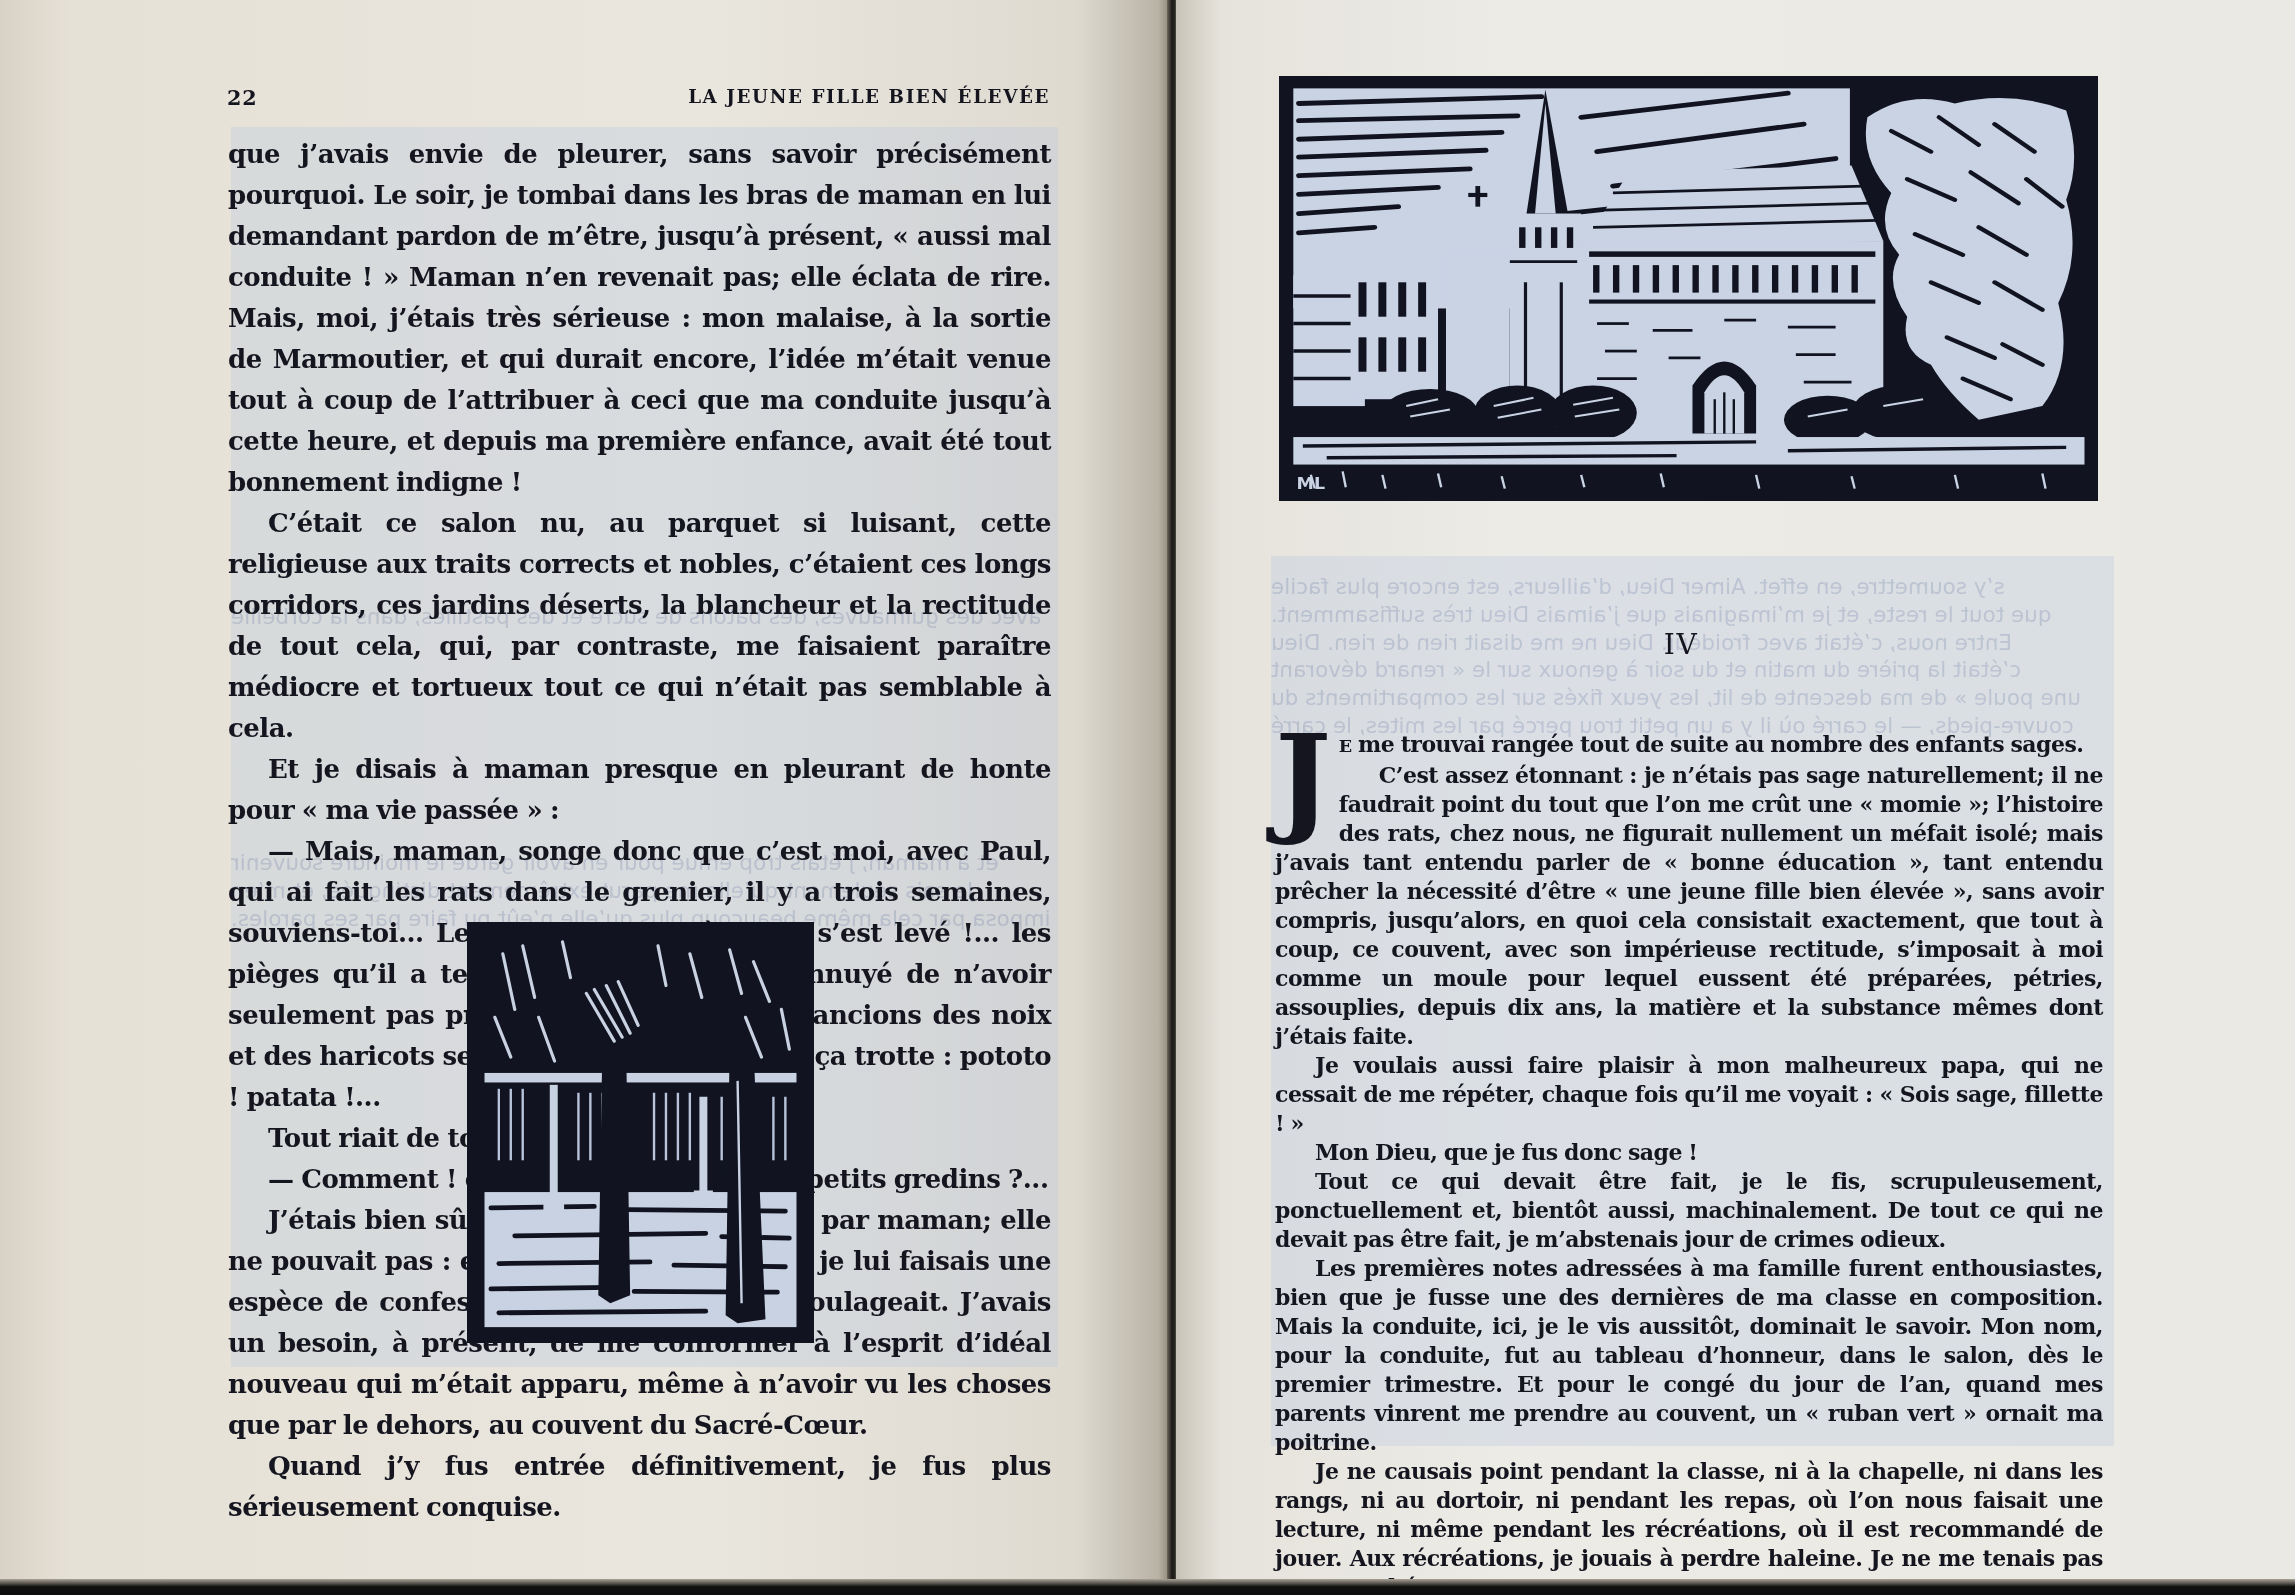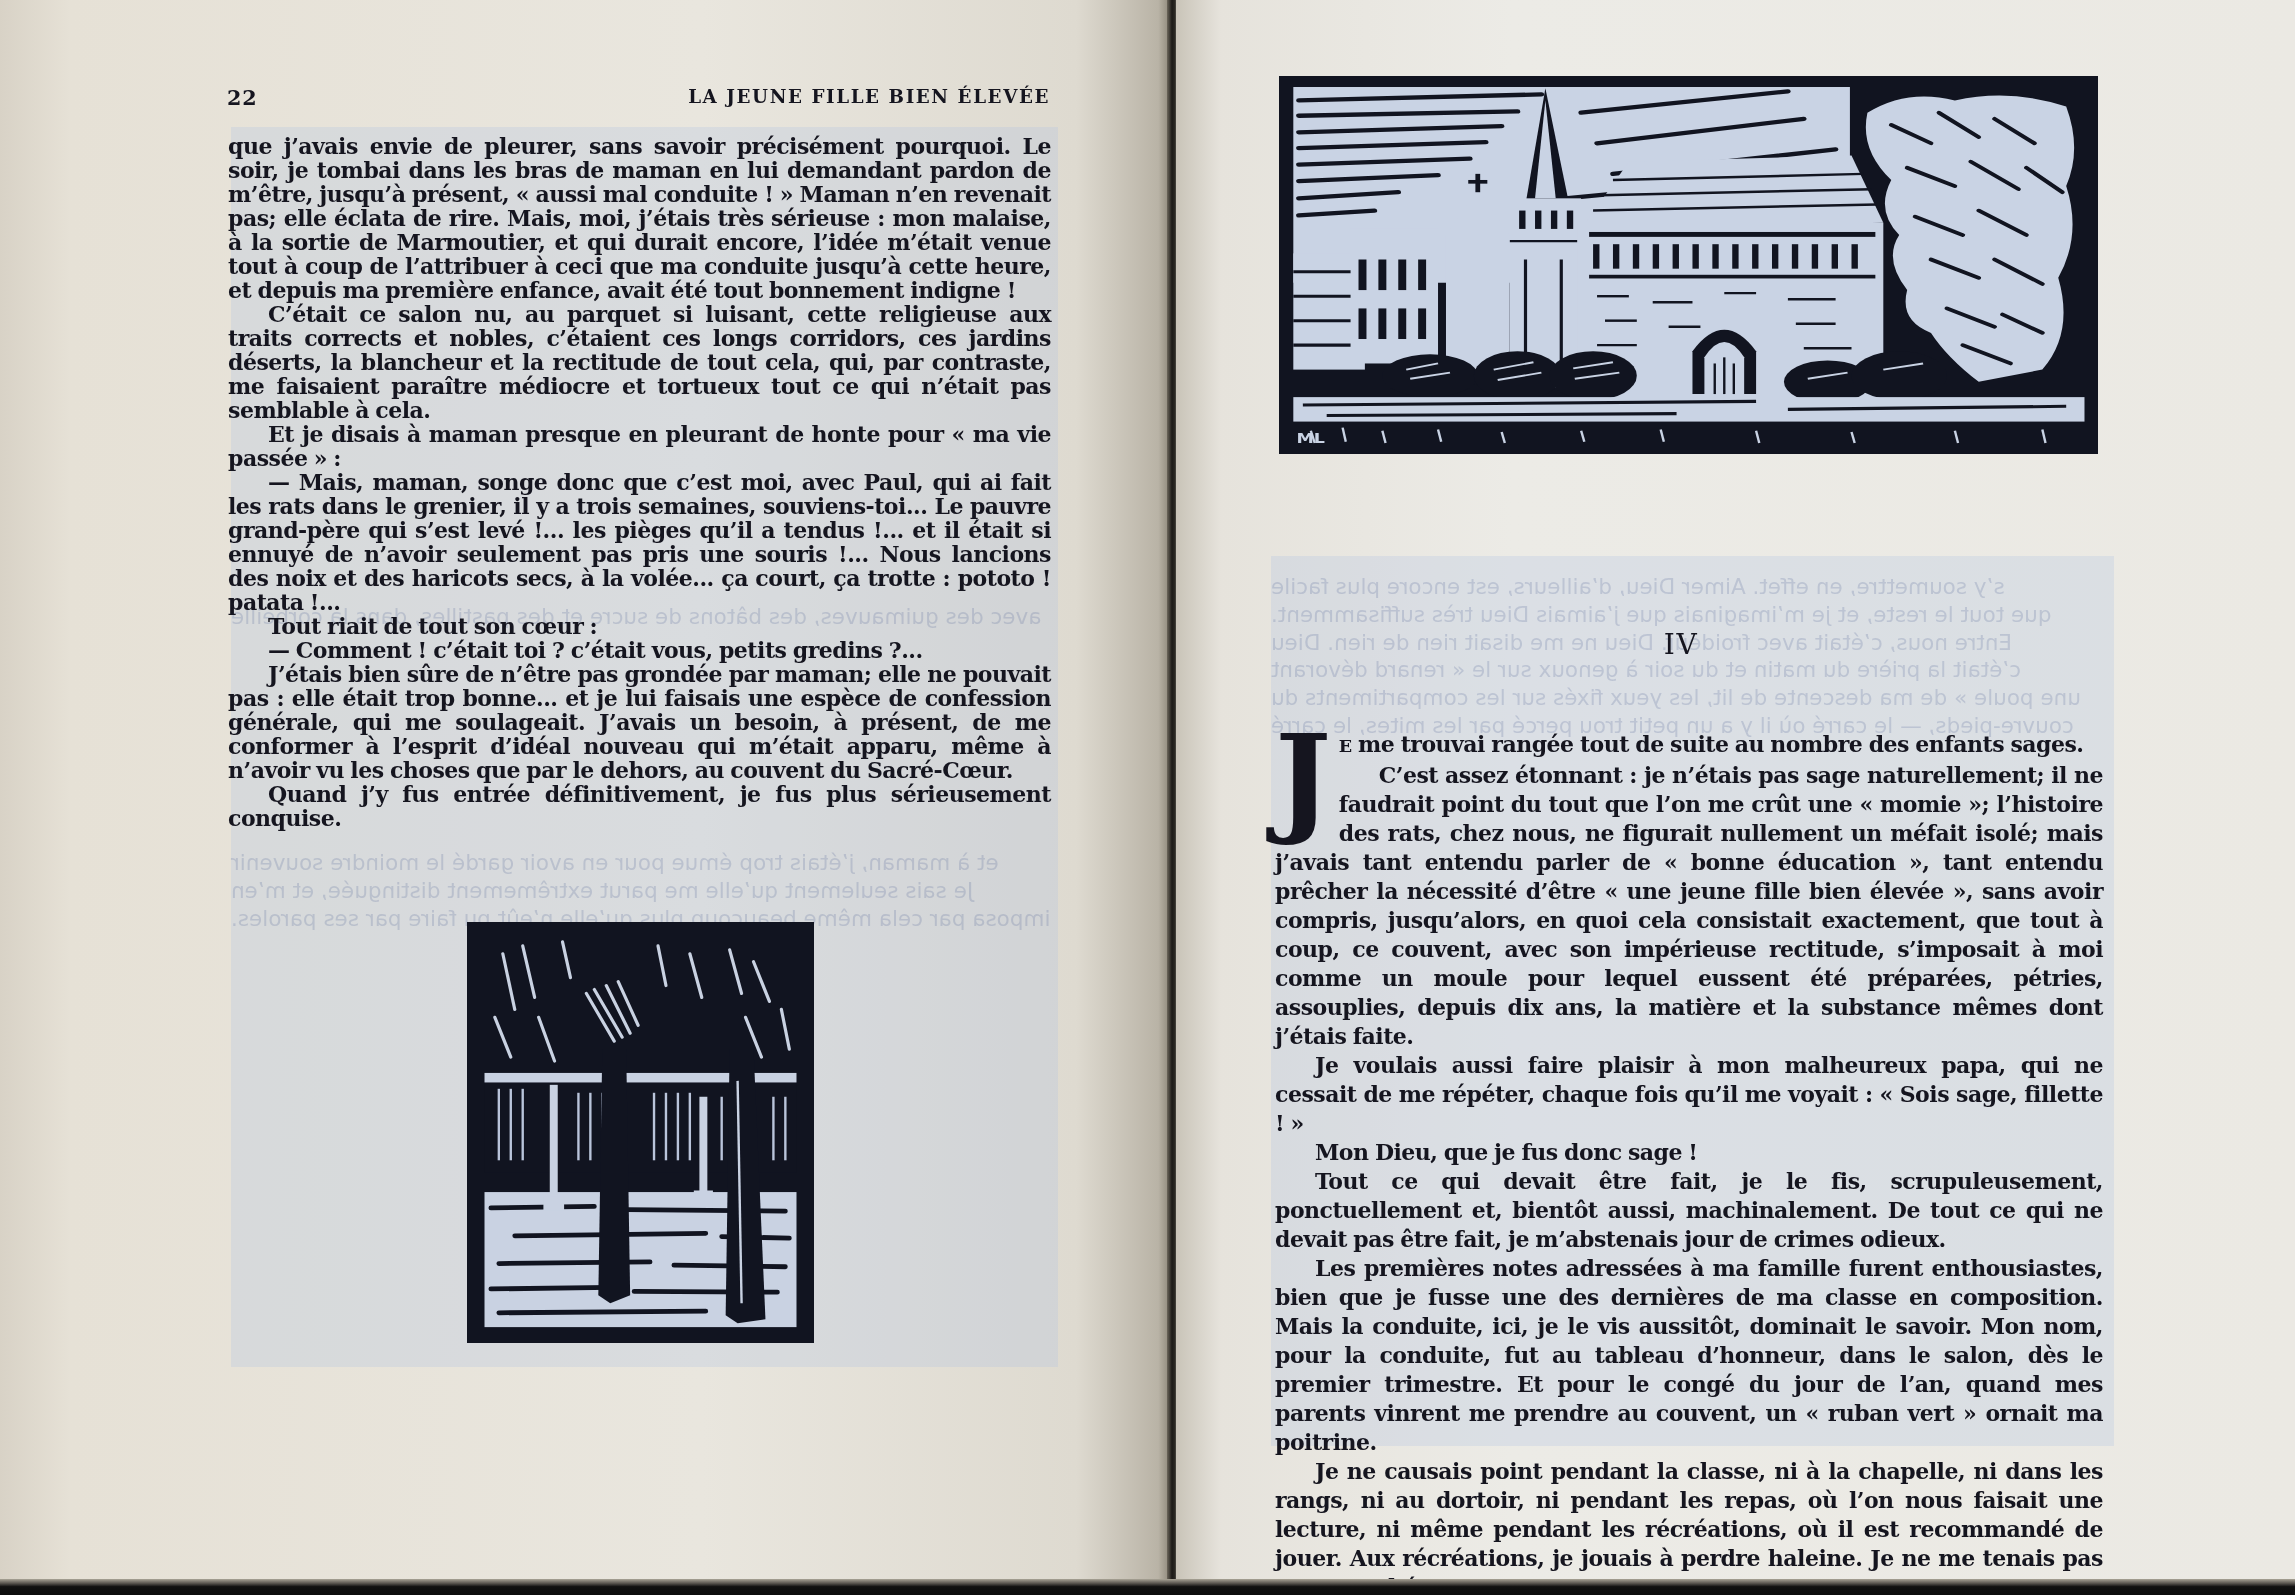--- a/index.html
+++ b/index.html
@@ -25,37 +25,37 @@
     background: linear-gradient(to bottom, #a9a496 0%, #5a5650 25%, #111 45%, #0b0b0b 100%); }
 
   
   .tint { position: absolute; background: rgba(175, 195, 225, 0.28); }
 
   .running-head { position: absolute; top: 86px; left: 227px; width: 823px; height: 32px; }
   .folio { position: absolute; left: 0; top: 0; font-weight: bold; font-size: 20.7px; letter-spacing: 0.8px; }
   .run-title { position: absolute; left: 0; right: 0; top: 0; text-align: right; font-size: 18.3px;
     font-weight: bold; letter-spacing: 1.6px; }
 
-  .body-text { position: absolute; font-size: 22px; line-height: 24px; text-align: justify; font-weight: bold;
+  .body-text { position: absolute; font-size: 26px; line-height: 41px; text-align: justify; font-weight: bold;
     letter-spacing: -0.5px; word-spacing: -0.8px; }
   .body-text p { margin: 0; text-indent: 40px; }
   .body-text p.noindent { text-indent: 0; }
   .left-text { left: 228px; top: 134px; width: 823px; }
   .right-text { left: 1276px; top: 730px; width: 828px; font-size: 22px; line-height: 29px; }
 
   .chapter-num { position: absolute; left: 1574px; top: 628px; width: 216px; text-align: center;
     font-size: 28px; font-weight: normal; letter-spacing: 1.6px; }
   .dropcap { float: left; font-size: 119px; line-height: 87px; font-weight: bold; margin: 4.8px 8px 0 0;
     height: 111px; font-family: "DejaVu Serif", serif; }
   .smallcap { font-size: 17.5px; font-weight: bold; }
 
   .woodcut { position: absolute; background: #111420; overflow: hidden; }
   .woodcut svg { display: block; width: 100%; height: 100%; }
   .wc-left { left: 467px; top: 922px; width: 347px; height: 421px; }
-  .wc-right { left: 1280px; top: 76px; width: 819px; height: 378px; }
+  .wc-right { left: 1280px; top: 76px; width: 819px; height: 425px; }
 
   .ghost { position: absolute; font-size: 21.5px; color: rgba(80, 100, 150, 0.22); transform: scaleX(-1);
     white-space: nowrap; font-family: "DejaVu Sans", sans-serif; }
 </style>
 </head>
 <body>
 
 <div class="spread">
 
   <div class="page page-left">

